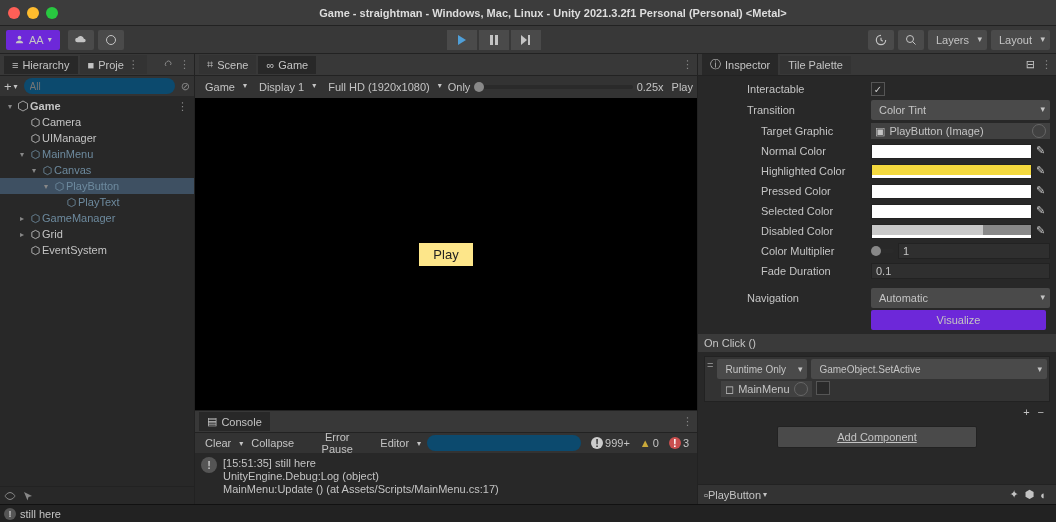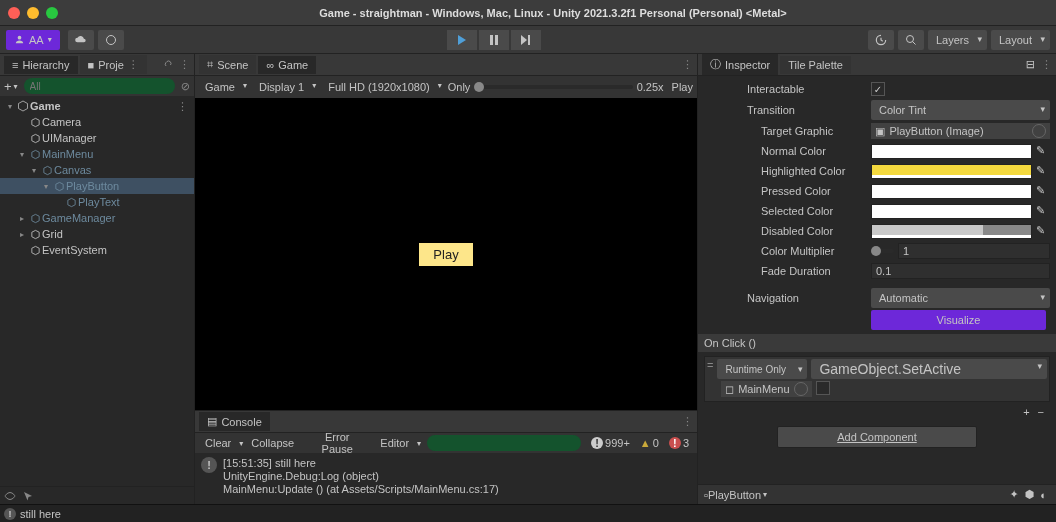--- a/index.html
+++ b/index.html
@@ -16,21 +16,21 @@
 .play-btn { width:30px; height:20px; background:#4a4a4a; border:none; display:flex; align-items:center; justify-content:center; }
 .icon-btn { width:26px; height:20px; background:#4a4a4a; border:none; display:flex; align-items:center; justify-content:center; border-radius:2px; margin-left:4px; }
 .dropdown { background:#4a4a4a; border:none; color:#c4c4c4; padding:2px 18px 2px 8px; height:20px; margin-left:4px; position:relative; border-radius:2px; }
 .dropdown::after { content:"▾"; position:absolute; right:5px; font-size:9px; }
 .main { flex:1; display:flex; overflow:hidden; }
 .left { width:195px; display:flex; flex-direction:column; border-right:1px solid #222; }
 .panel-tabs { height:22px; background:#383838; display:flex; align-items:center; padding:0 4px; border-bottom:1px solid #222; }
 .tab { padding:3px 8px; background:#282828; margin-right:2px; display:flex; align-items:center; gap:4px; }
 .tab.inactive { background:#333; }
 .h-toolbar { height:20px; background:#333; display:flex; align-items:center; padding:0 4px; gap:2px; }
-.h-search { flex:1; background:#14532d; border:none; color:#999; padding:2px 6px; margin:0 4px; border-radius:8px; height:16px; }
+.h-search { flex:1; background:#0c4a6e; border:none; color:#999; padding:2px 6px; margin:0 4px; border-radius:8px; height:16px; }
 .tree { flex:1; overflow:auto; padding:2px 0; }
 .tree-item { display:flex; align-items:center; padding:1px 2px; height:16px; }
 .tree-item.sel { background:#3e5062; }
 .tree-item .arrow { width:12px; text-align:center; font-size:8px; color:#888; }
 .tree-item .ico { width:14px; display:flex; justify-content:center; }
 .indent0 { padding-left:4px; } .indent1 { padding-left:16px; } .indent2 { padding-left:28px; } .indent3 { padding-left:40px; } .indent4 { padding-left:52px; }
 .grayed { color:#6d8a9e; }
 .center { flex:1; display:flex; flex-direction:column; border-right:1px solid #222; }
 .game-toolbar { height:22px; background:#333; display:flex; align-items:center; padding:0 4px; gap:4px; }
 .field-drop { background:transparent; border:none; color:#c4c4c4; padding:2px 14px 2px 6px; position:relative; }
@@ -439,21 +439,21 @@
           <div class="prop-label"></div>
           <div class="prop-field">
             <button class="tool-btn" style="flex:1;justify-content:center">Visualize</button>
           </div>
         </div>
       <div class="section-header">On Click ()</div>
       <div class="event-box">
         <div class="event-row">
           <span style="color:#888">=</span>
           <button class="dropdown" style="flex:0 0 90px;text-align:left;margin:0;font-size:10px">Runtime Only</button>
-          <button class="dropdown" style="flex:1;text-align:left;margin:0;font-size:14px">GameObject.SetActive</button>
+          <button class="dropdown" style="flex:1;text-align:left;margin:0;font-size:10px">GameObject.SetActive</button>
         </div>
         <div class="event-row">
           <span style="width:10px"></span>
           <div class="obj-field" style="flex:0 0 90px">
               <span>◻</span>
               <span>MainMenu</span>
               <span class="circle-btn"></span>
             </div>
           <div class="checkbox"></div>
         </div>

